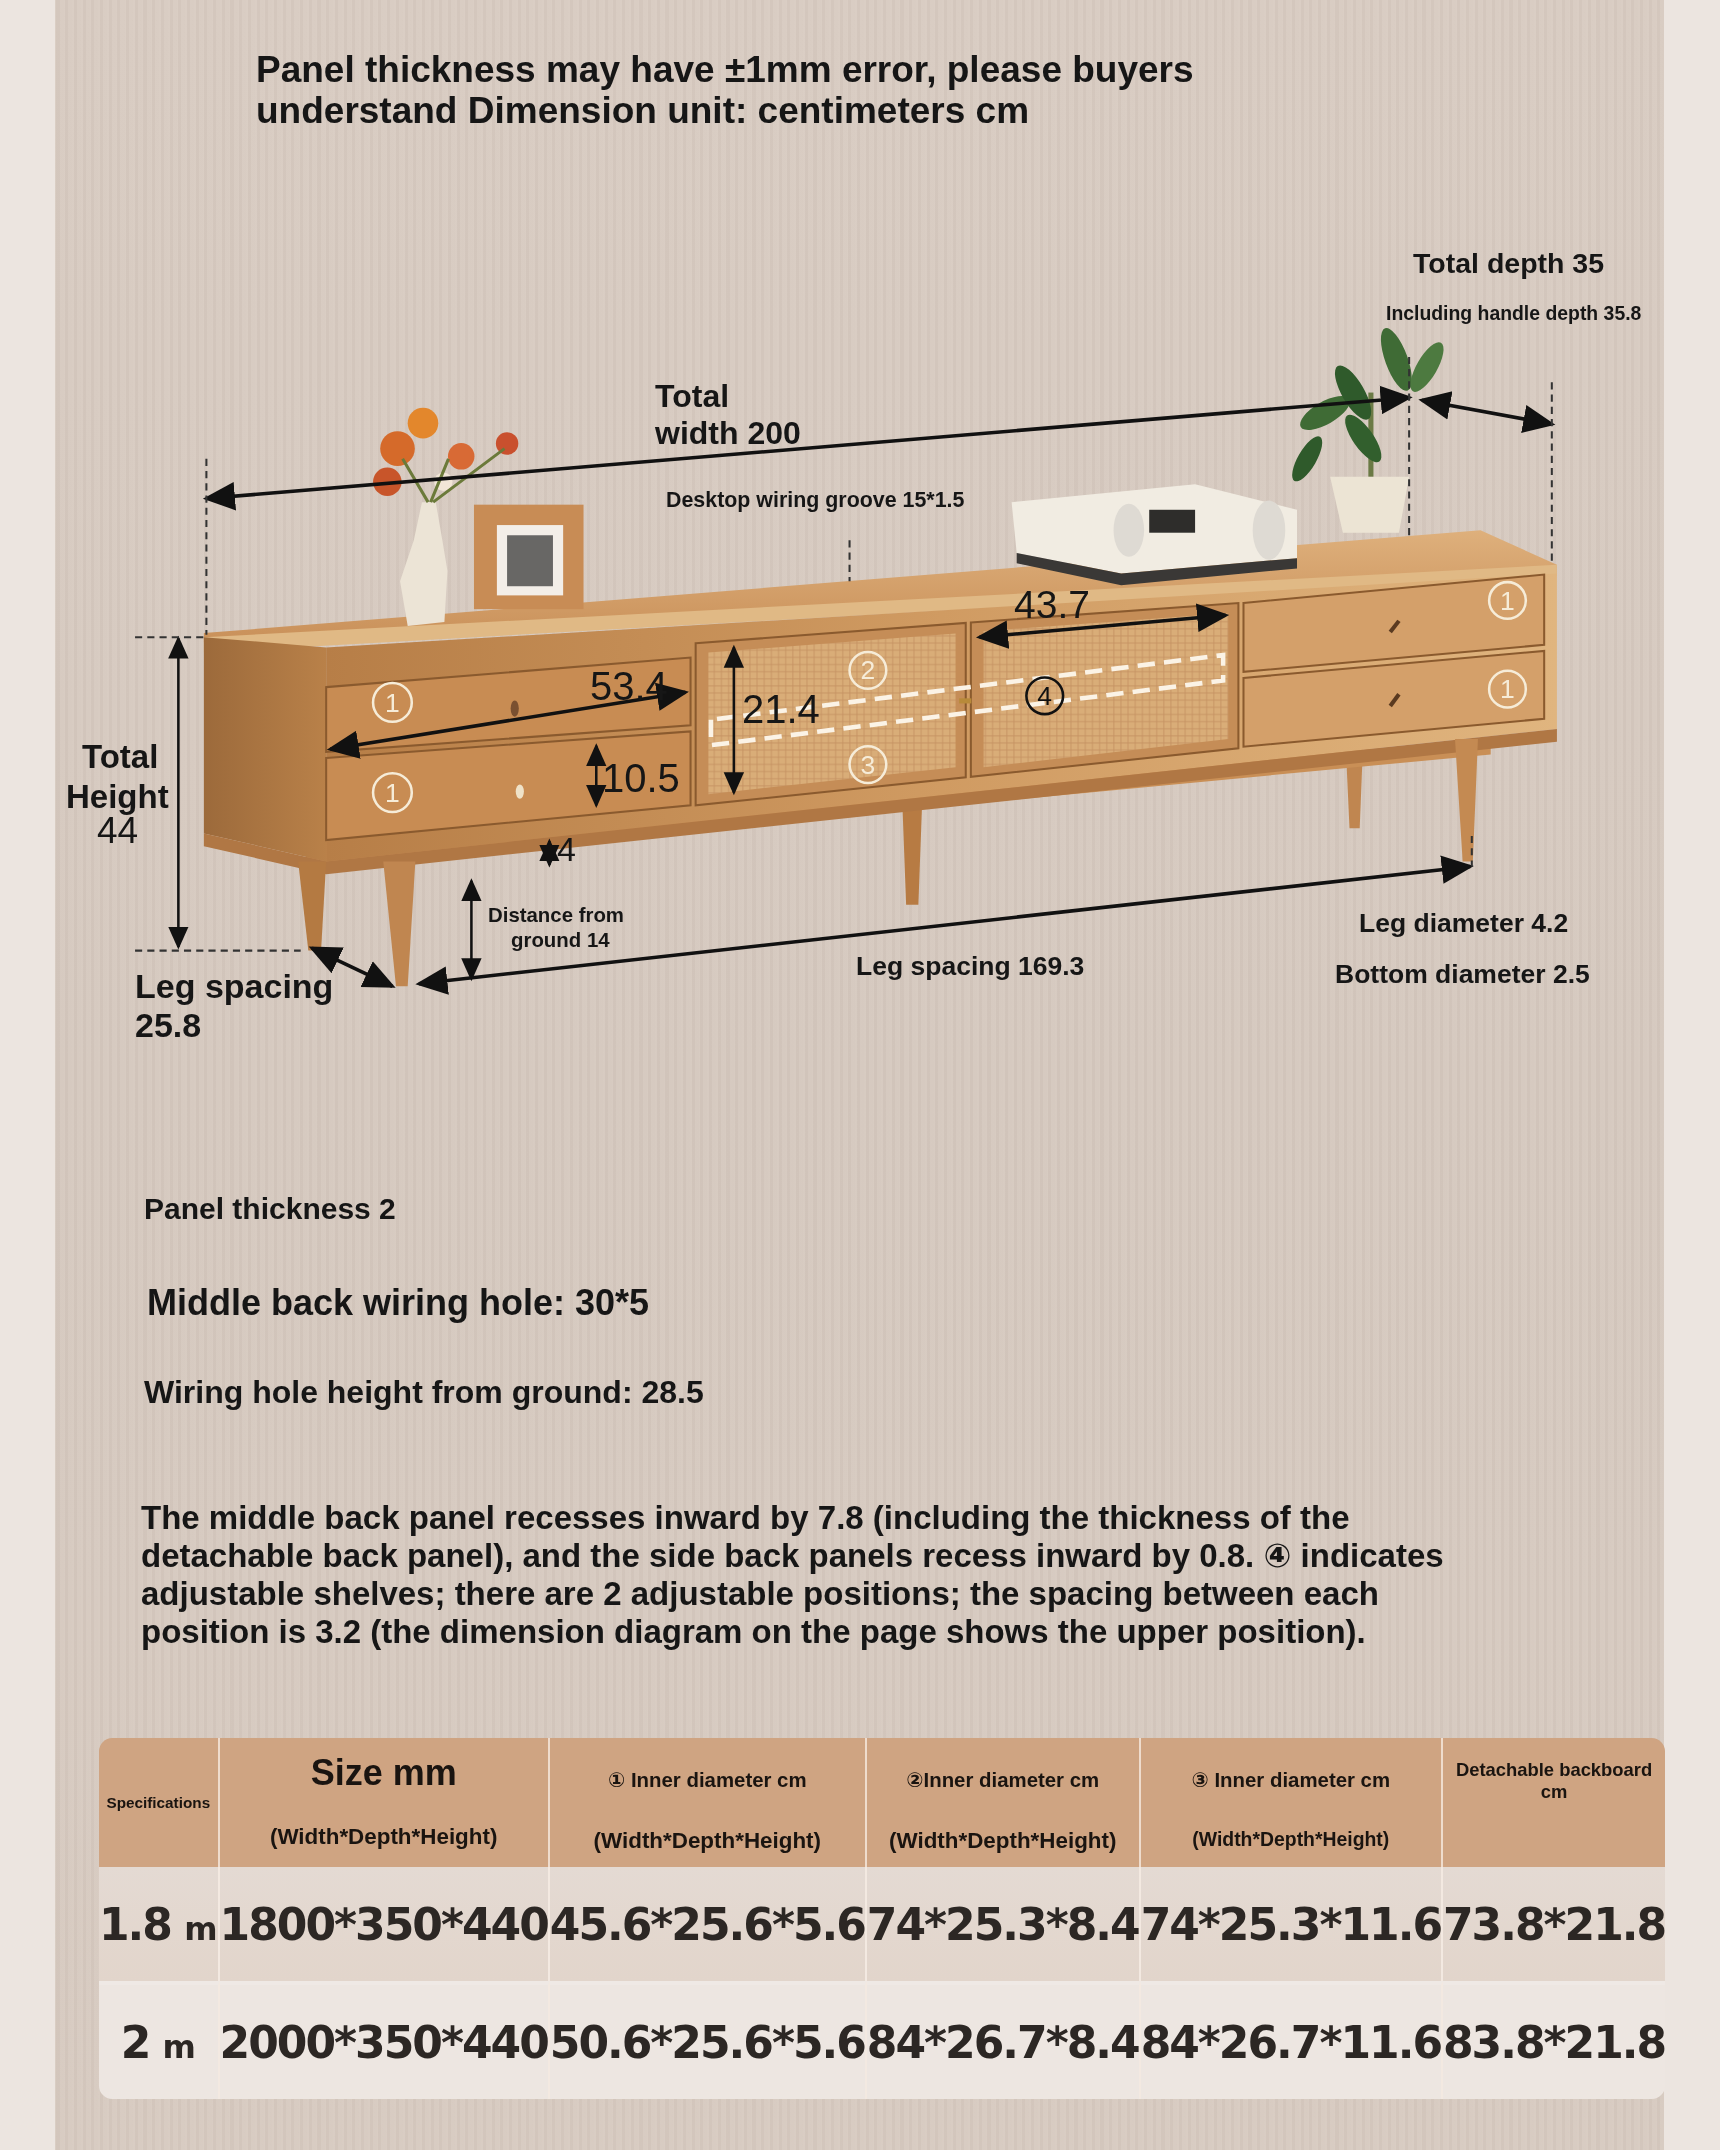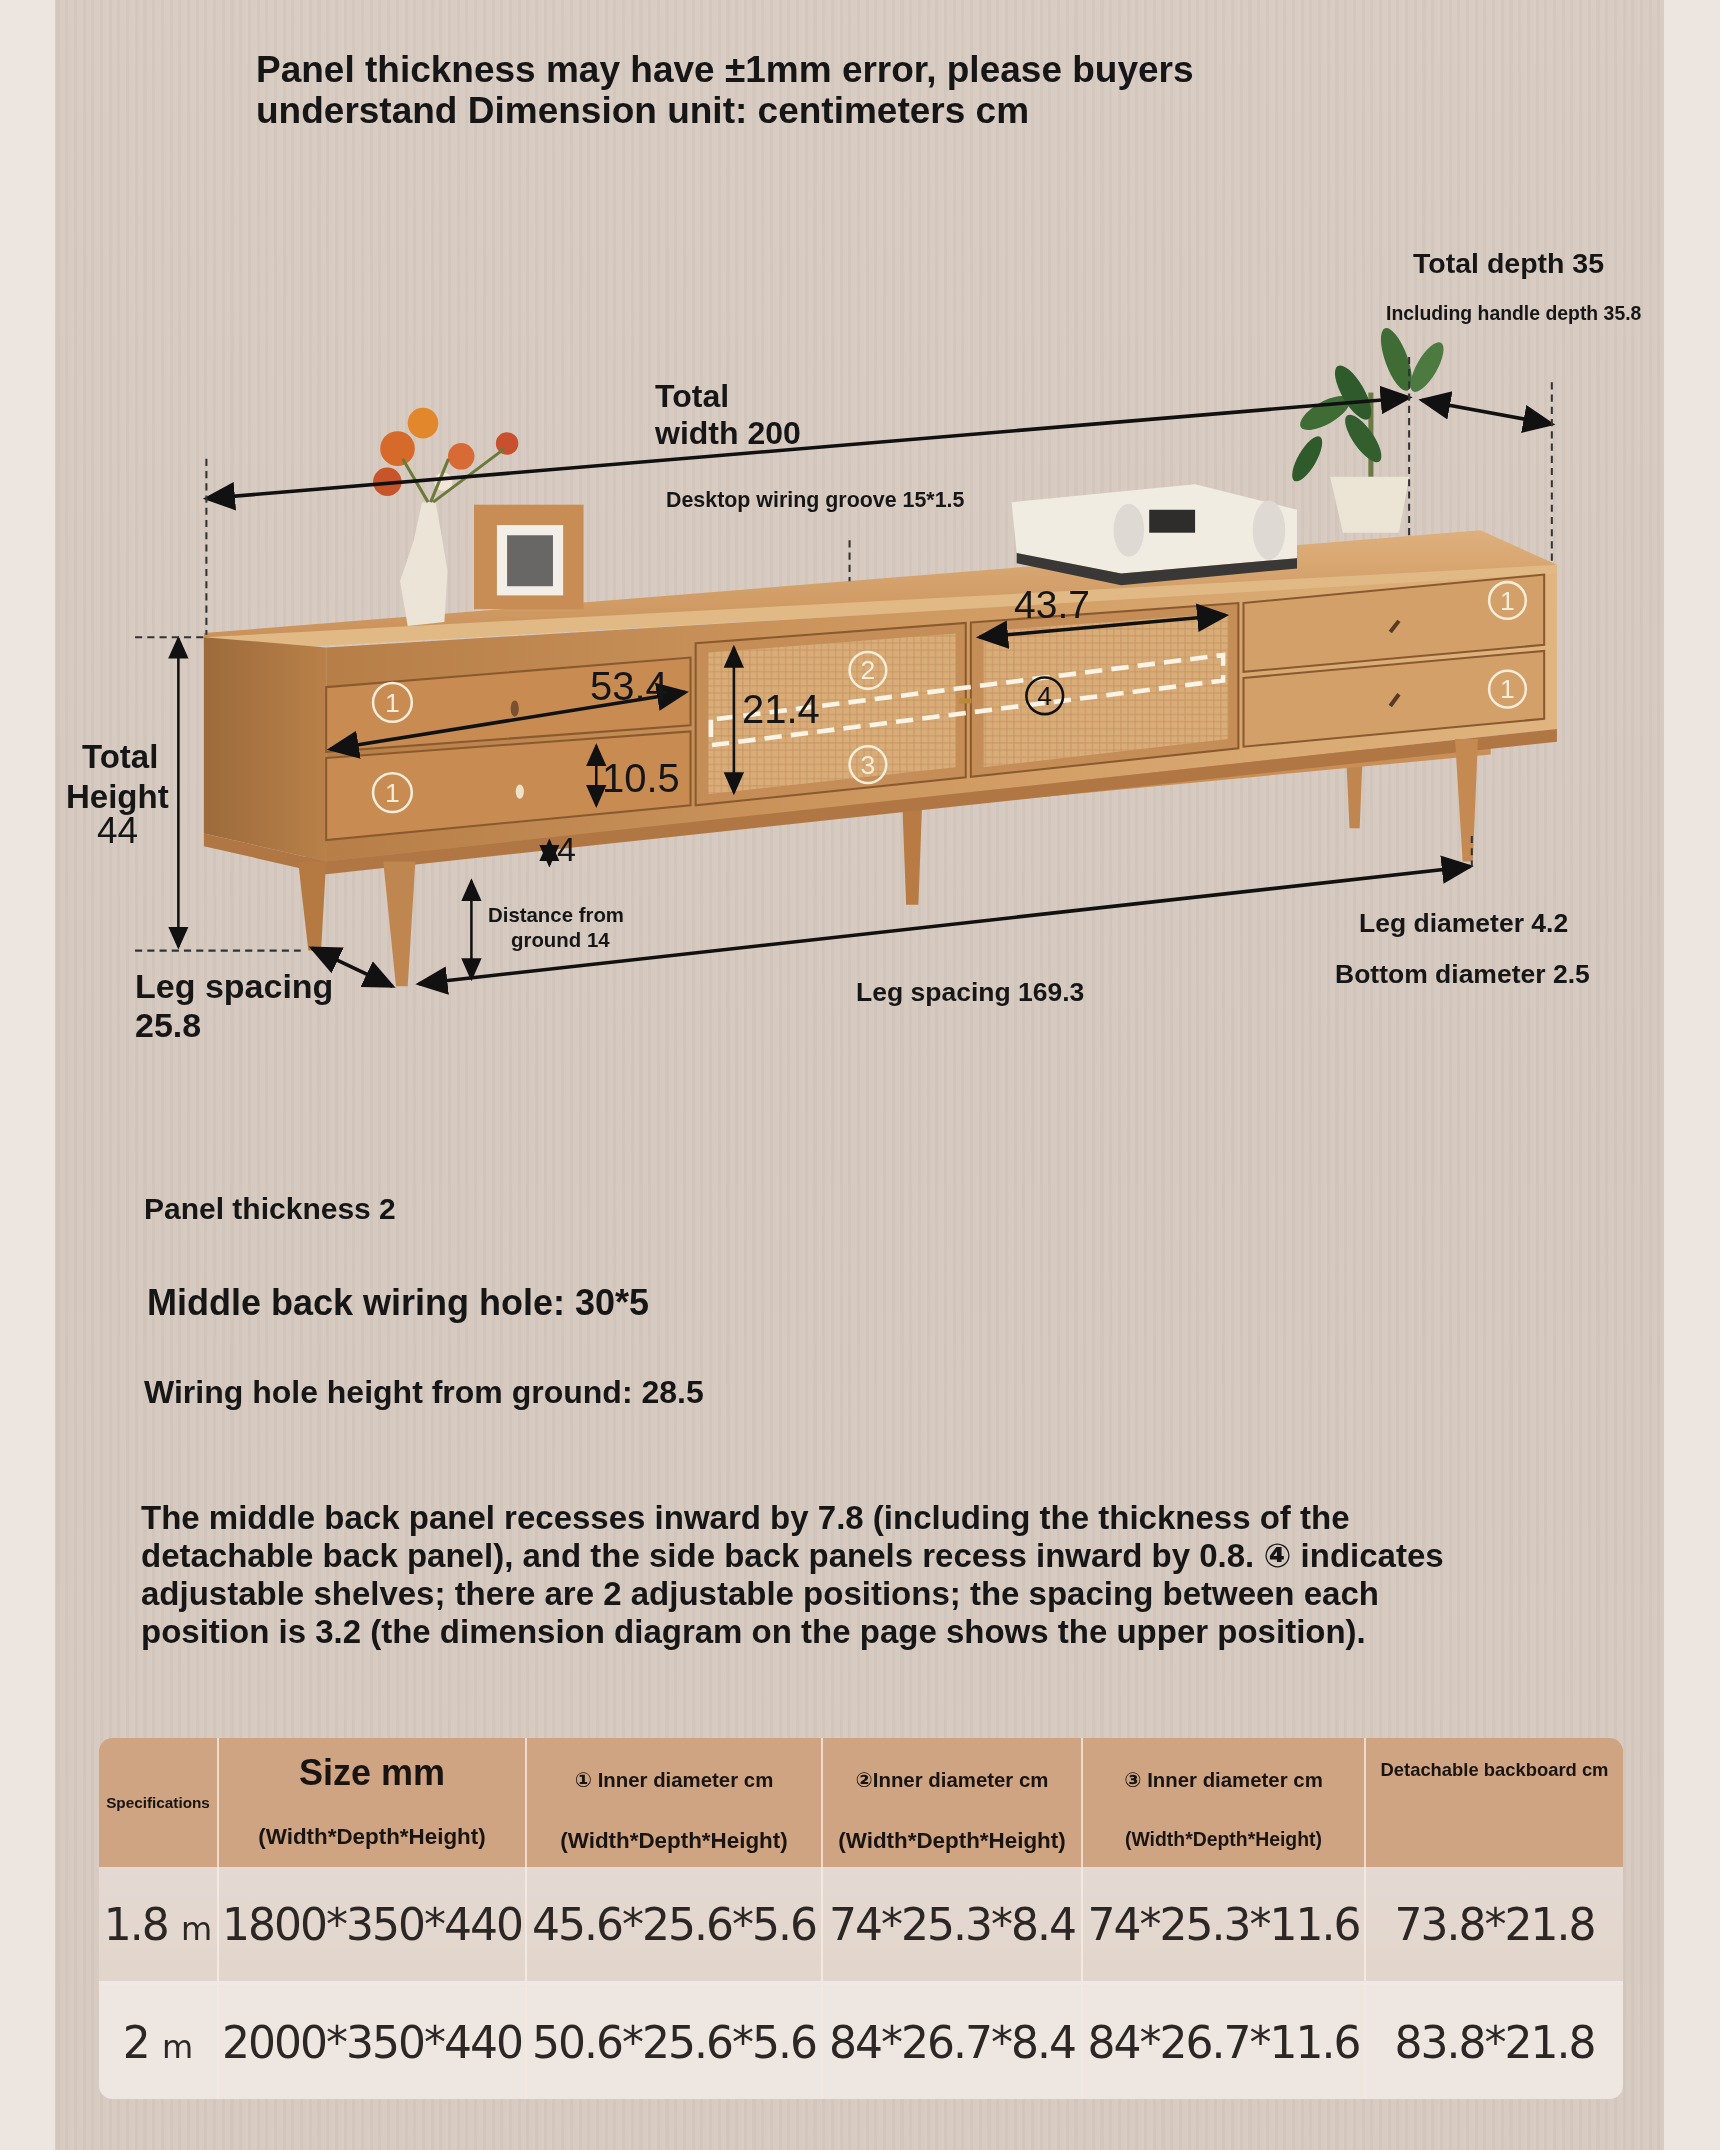--- a/index.html
+++ b/index.html
@@ -23,21 +23,21 @@
   .spec-table {
     position:absolute; left:99px; top:1738px; width:1524px; height:357px;
     border-collapse:separate; border-spacing:0;
     border-radius:13.3px; overflow:hidden;
   }
   .spec-table th {
     background:#cfa482; color:#1a1410; height:129px; padding:0;
     border-right:2.5px solid #efdccd; vertical-align:top; font-weight:bold;
   }
   .spec-table td {
-    color:#2c2724; font-family:"DejaVu Sans", sans-serif; font-weight:normal;
+    color:#2c2724; font-family:"DejaVu Sans", sans-serif; font-weight:bold;
     font-size:44px; letter-spacing:-2px; text-align:center; height:114px;
     border-right:2.5px solid #f3e9e1; padding:0; white-space:nowrap;
   }
   .spec-table tr.r1 td { background:linear-gradient(180deg,#e4dad3,#e2d5cb); }
   .spec-table tr.r2 td { background:#ede6e1; border-top:4.1px solid #efe9e5; }
   .spec-table th:last-child, .spec-table td:last-child { border-right:none; }
   .th-top { display:block; font-size:20.4px; margin-top:30px; }
   .th-top.big { font-size:36px; margin-top:14.3px; }
   .th-sub { display:block; font-size:22.4px; margin-top:36px; }
   .th-sub.mid { margin-top:30px; }
@@ -203,21 +203,21 @@
 <div class="txt plain" style="left:602px; top:757px; font-size:40px;">10.5</div>
 <div class="txt plain" style="left:742px; top:688px; font-size:40px;">21.4</div>
 <div class="txt plain" style="left:1014px; top:585px; font-size:39px;">43.7</div>
 <div class="txt plain" style="left:557px; top:832px; font-size:34px;">4</div>
 
 <div class="txt" style="left:488px; top:905px; font-size:20.4px;">Distance from</div>
 <div class="txt" style="left:511px; top:930px; font-size:20.4px;">ground 14</div>
 
 <div class="txt" style="left:135px; top:969px; font-size:34px;">Leg spacing</div>
 <div class="txt" style="left:135px; top:1008px; font-size:34px;">25.8</div>
-<div class="txt" style="left:856px; top:953px; font-size:26.5px;margin-top:26px;">Leg spacing 169.3</div>
+<div class="txt" style="left:856px; top:953px; font-size:26.5px;">Leg spacing 169.3</div>
 <div class="txt" style="left:1359px; top:910px; font-size:26.5px;">Leg diameter 4.2</div>
 <div class="txt" style="left:1335px; top:961px; font-size:26.5px;">Bottom diameter 2.5</div>
 
 <div class="txt" style="left:144px; top:1193px; font-size:30px;">Panel thickness 2</div>
 <div class="txt" style="left:147px; top:1284px; font-size:36px;">Middle back wiring hole: 30*5</div>
 <div class="txt" style="left:144px; top:1376px; font-size:32px;text-align:center;">Wiring hole height from ground: 28.5</div>
 
 <div style="position:absolute; left:141px; top:1499px; font-size:33px; font-weight:bold; line-height:38px;">
   <div>The middle back panel recesses inward by 7.8 (including the thickness of the</div>
   <div>detachable back panel), and the side back panels recess inward by 0.8. ④ indicates</div>

